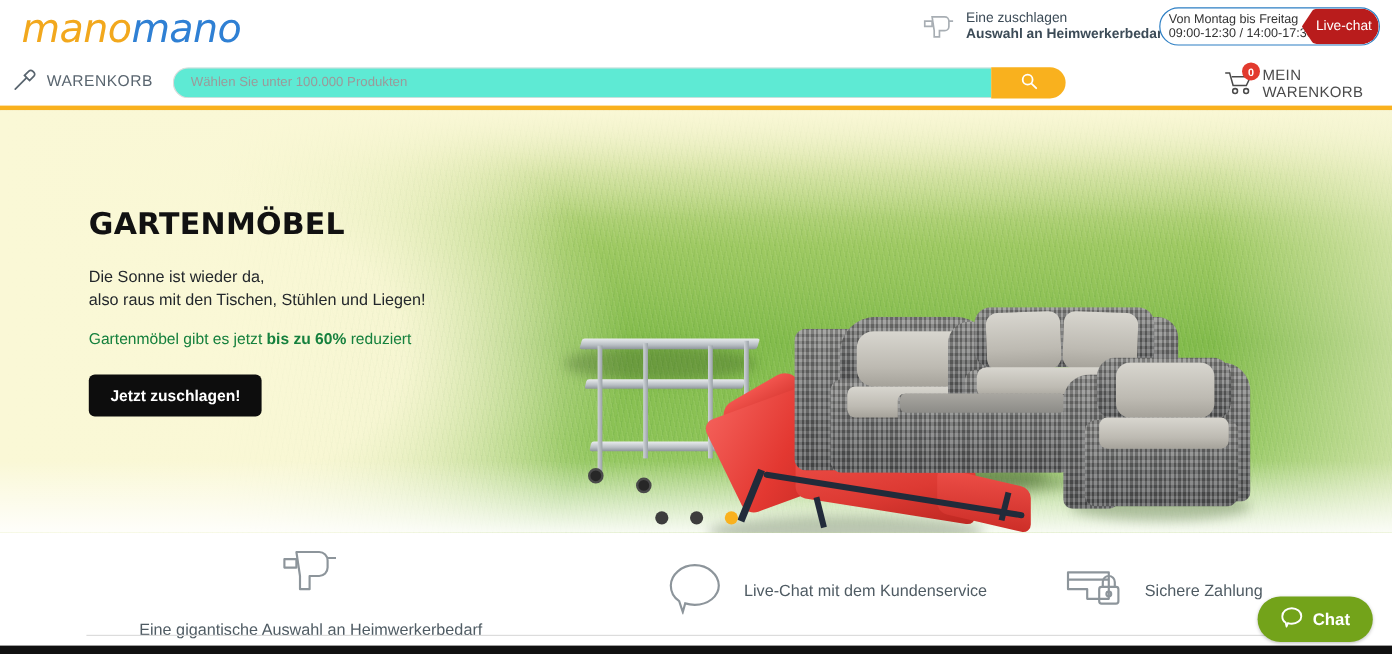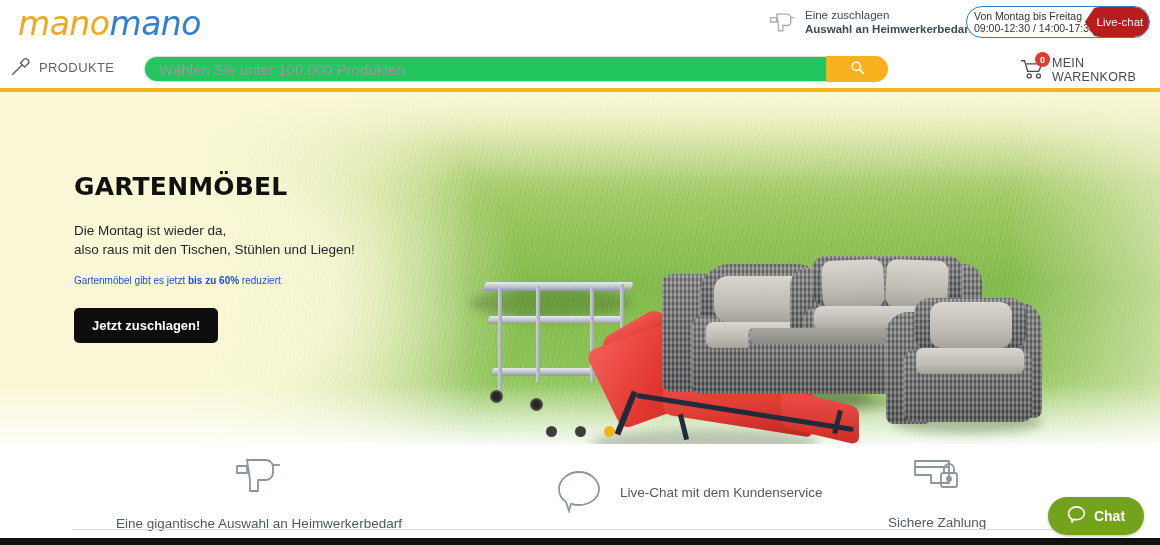--- a/index.html
+++ b/index.html
@@ -93,23 +93,23 @@
     position: absolute; left: 144px; top: 8px;
     width: 744px; height: 26px;
     display: flex;
   }
   .search-input {
     width: 682px; height: 26px;
     border: 1px solid #dcdcdc;
     border-right: none;
     border-radius: 13px 0 0 13px;
     padding: 0 14px;
-    font-size: 15px; color: #444;
+    font-size: 11px; color: #444;
     outline: none;
-    background: #22c55e;
+    background: #5eead4;
     font-family: "Liberation Sans", sans-serif;
   }
   .search-input::placeholder { color: #9a9a9a; }
   .search-btn {
     width: 62px; height: 26px;
     background: #f9b11e;
     border: none;
     border-radius: 0 13px 13px 0;
     cursor: pointer;
     display: flex; align-items: center; justify-content: center;
@@ -182,21 +182,21 @@
   
   .hero-copy { position: absolute; left: 74px; top: 80px; width: 400px; z-index: 6; }
   .hero-title {
     font-family: "DejaVu Sans", sans-serif;
     font-size: 25px; font-weight: bold; color: #111;
     letter-spacing: .2px; margin-bottom: 20px;
   }
   .hero-sub {
     font-size: 13.5px; color: #23272b; line-height: 19px; margin-bottom: 16px;
   }
-  .hero-promo { font-size: 10px; color: #1d4ed8; margin-bottom: 22px; }
+  .hero-promo { font-size: 13px; color: #15803d; margin-bottom: 22px; }
   .hero-promo b { font-weight: bold; }
   .hero-cta {
     display: inline-block;
     background: #0d0d0d; color: #fff;
     font-size: 13px; font-weight: bold;
     padding: 10px 18px; border-radius: 5px;
     border: none; cursor: pointer;
     font-family: "Liberation Sans", sans-serif;
   }
 
@@ -234,21 +234,21 @@
   
   .trustbar {
     position: absolute; left: 0; top: 455px;
     width: 1160px; height: 75px;
     display: flex; align-items: center;
   }
   .trust-item { display: flex; align-items: center; gap: 18px; position: absolute; }
   .trust-item .t-label { font-size: 13.5px; color: #4f5b63; }
   .t1 { left: 116px; flex-direction: column; }
   .t2 { left: 556px; }
-  .t3 { left: 888px; flex-direction: column; }
+  .t3 { left: 888px; }
 
   .bottom-divider {
     position: absolute; left: 72px; top: 529px;
     width: 1024px; height: 1px; background: #dcdcdc;
   }
   .bottom-bar {
     position: absolute; left: 0; top: 538px;
     width: 1160px; height: 7px; background: #111;
   }
 
@@ -300,21 +300,21 @@
 
   <div class="navbar">
 
     <div class="nav-products">
       <span class="hammer-ico">
         <svg viewBox="0 0 22 22" width="20" height="20" fill="none" stroke="#59656f" stroke-width="1.6" stroke-linecap="round">
           <path d="M3 19 L13 9"></path>
           <path d="M11.5 6.5 l4-4 a2.4 2.4 0 0 1 3.4 0 l1.2 1.2 a2.4 2.4 0 0 1 0 3.4 l-4 4 z"></path>
         </svg>
       </span>
-      <span class="np-label">PRODUKTE</span>
+      <span class="np-label">WARENKORB</span>
     </div>
 
     <div class="search-wrap">
       <input class="search-input" type="text" placeholder="Wählen Sie unter 100.000 Produkten" style="">
       <button class="search-btn">
         <span>
           <svg viewBox="0 0 20 20" width="15" height="15" fill="none" stroke="#ffffff" stroke-width="2" stroke-linecap="round">
             <circle cx="8.5" cy="8.5" r="5.5"></circle>
               <path d="M12.8 12.8 L18 18"></path>
           </svg>
@@ -409,21 +409,21 @@
     </div>
 
     <div class="hero-fade-left"></div>
     <div class="hero-fade-top"></div>
     <div class="hero-fade-right"></div>
     <div class="hero-fade-bottom"></div>
 
     <div class="hero-copy">
       <div class="hero-title">GARTENMÖBEL</div>
       <div class="hero-sub">
-        <span>Die Montag ist wieder da,</span><br>
+        <span>Die Sonne ist wieder da,</span><br>
         <span>also raus mit den Tischen, Stühlen und Liegen!</span>
       </div>
       <div class="hero-promo"><span>Gartenmöbel gibt es jetzt </span><b>bis zu 60%</b><span> reduziert</span></div>
       <button class="hero-cta">Jetzt zuschlagen!</button>
     </div>
   </div>
 
   <div class="dots">
     <span class="dot"></span>
     <span class="dot"></span>

